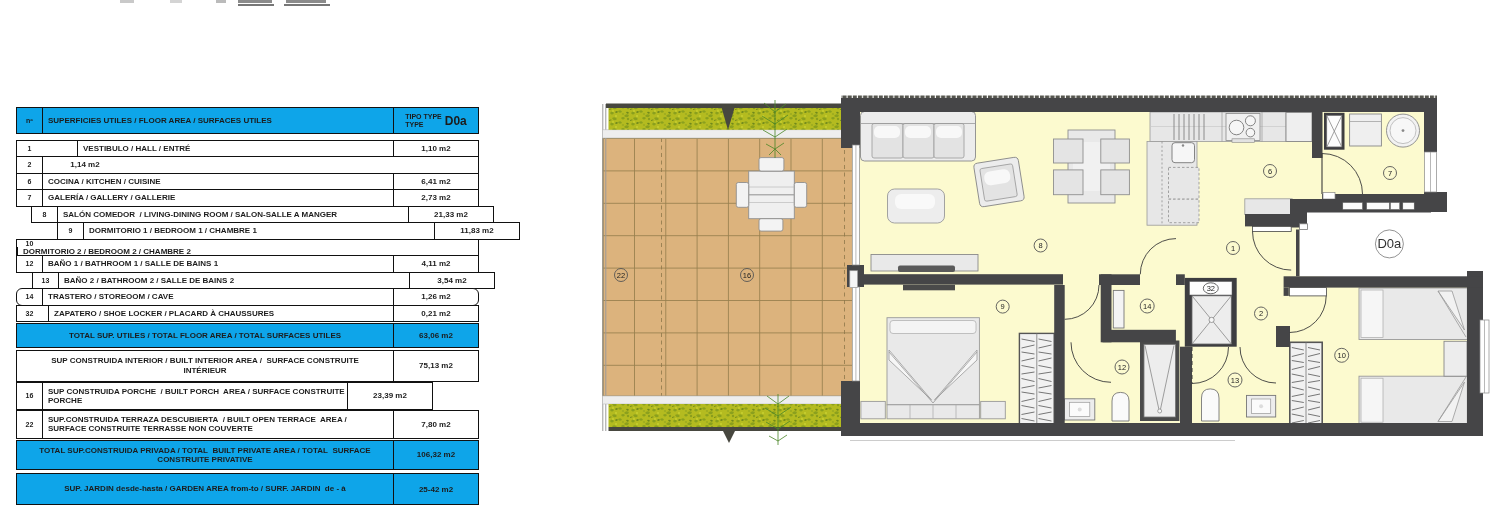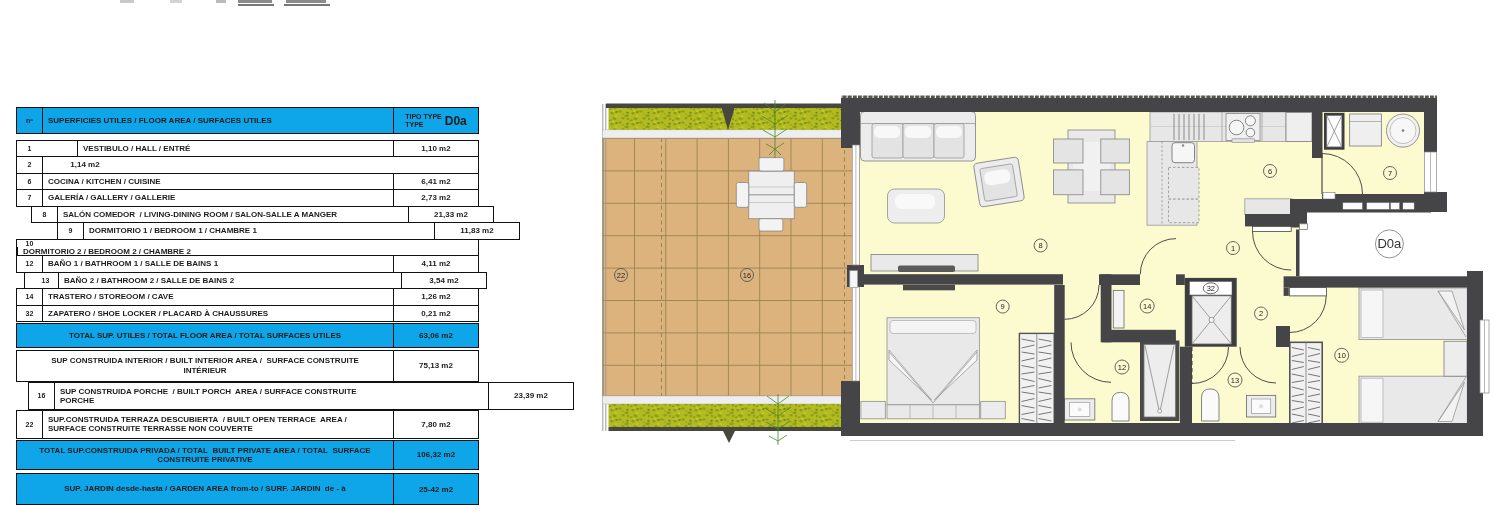--- a/index.html
+++ b/index.html
@@ -69,47 +69,47 @@
   <div class="trow" style="left:0;top:131.5px;width:463px;height:17.5px;flex-direction:column;">
         <div class="cn">10</div>
         <div class="cd">DORMITORIO 2 / BEDROOM 2 / CHAMBRE 2</div>
         <div class="cv">9,40 m2</div>
       </div>
   <div class="trow" style="left:0;top:148px;width:463px;height:17.5px;">
         <div class="cn">12</div>
         <div class="cd">BAÑO 1 / BATHROOM 1 / SALLE DE BAINS 1</div>
         <div class="cv">4,11 m2</div>
       </div>
-  <div class="trow" style="left:8px;top:164.5px;width:463px;height:17.5px;padding-left:8px;">
+  <div class="trow" style="left:16px;top:164.5px;width:463px;height:17.5px;">
         <div class="cn">13</div>
         <div class="cd">BAÑO 2 / BATHROOM 2 / SALLE DE BAINS 2</div>
         <div class="cv">3,54 m2</div>
       </div>
-  <div class="trow" style="left:0;top:181px;width:463px;height:17.5px;">
+  <div class="trow" style="left:0;top:181px;width:463px;height:17.5px;border-radius:6px;">
         <div class="cn">14</div>
         <div class="cd">TRASTERO / STOREOOM / CAVE</div>
         <div class="cv">1,26 m2</div>
       </div>
-  <div class="trow" style="left:0;top:197.5px;width:463px;height:17.5px;">
+  <div class="trow" style="left:0;top:197.5px;width:463px;height:17.5px;gap:6px;">
         <div class="cn">32</div>
         <div class="cd">ZAPATERO / SHOE LOCKER / PLACARD À CHAUSSURES</div>
         <div class="cv">0,21 m2</div>
       </div>
 
   <div class="trow gray" style="left:0;top:216px;width:463px;height:25px;">
     <div class="cd ctr nob" style="text-align:center;">TOTAL SUP. UTILES / TOTAL FLOOR AREA / TOTAL SURFACES UTILES</div>
     <div class="cv">63,06 m2</div>
   </div>
 
   <div class="trow" style="left:0;top:242.5px;width:463px;height:32px;">
     <div class="cd ctr nob" style="text-align:center;">SUP CONSTRUIDA INTERIOR / BUILT INTERIOR AREA /&nbsp; SURFACE CONSTRUITE<br>INTÉRIEUR</div>
     <div class="cv">75,13 m2</div>
   </div>
 
-  <div class="trow" style="left:0;top:275px;width:546px;height:27.5px;margin-left:12px;">
+  <div class="trow" style="left:0;top:275px;width:417px;height:27.5px;">
     <div class="cn">16</div>
     <div class="cd">SUP CONSTRUIDA PORCHE&nbsp; / BUILT PORCH&nbsp; AREA / SURFACE CONSTRUITE<br>PORCHE</div>
     <div class="cv">23,39 m2</div>
   </div>
 
   <div class="trow" style="left:0;top:303px;width:463px;height:28.5px;">
     <div class="cn">22</div>
     <div class="cd">SUP.CONSTRUIDA TERRAZA DESCUBIERTA&nbsp; / BUILT OPEN TERRACE&nbsp; AREA /<br>SURFACE CONSTRUITE TERRASSE NON COUVERTE</div>
     <div class="cv">7,80 m2</div>
   </div>

